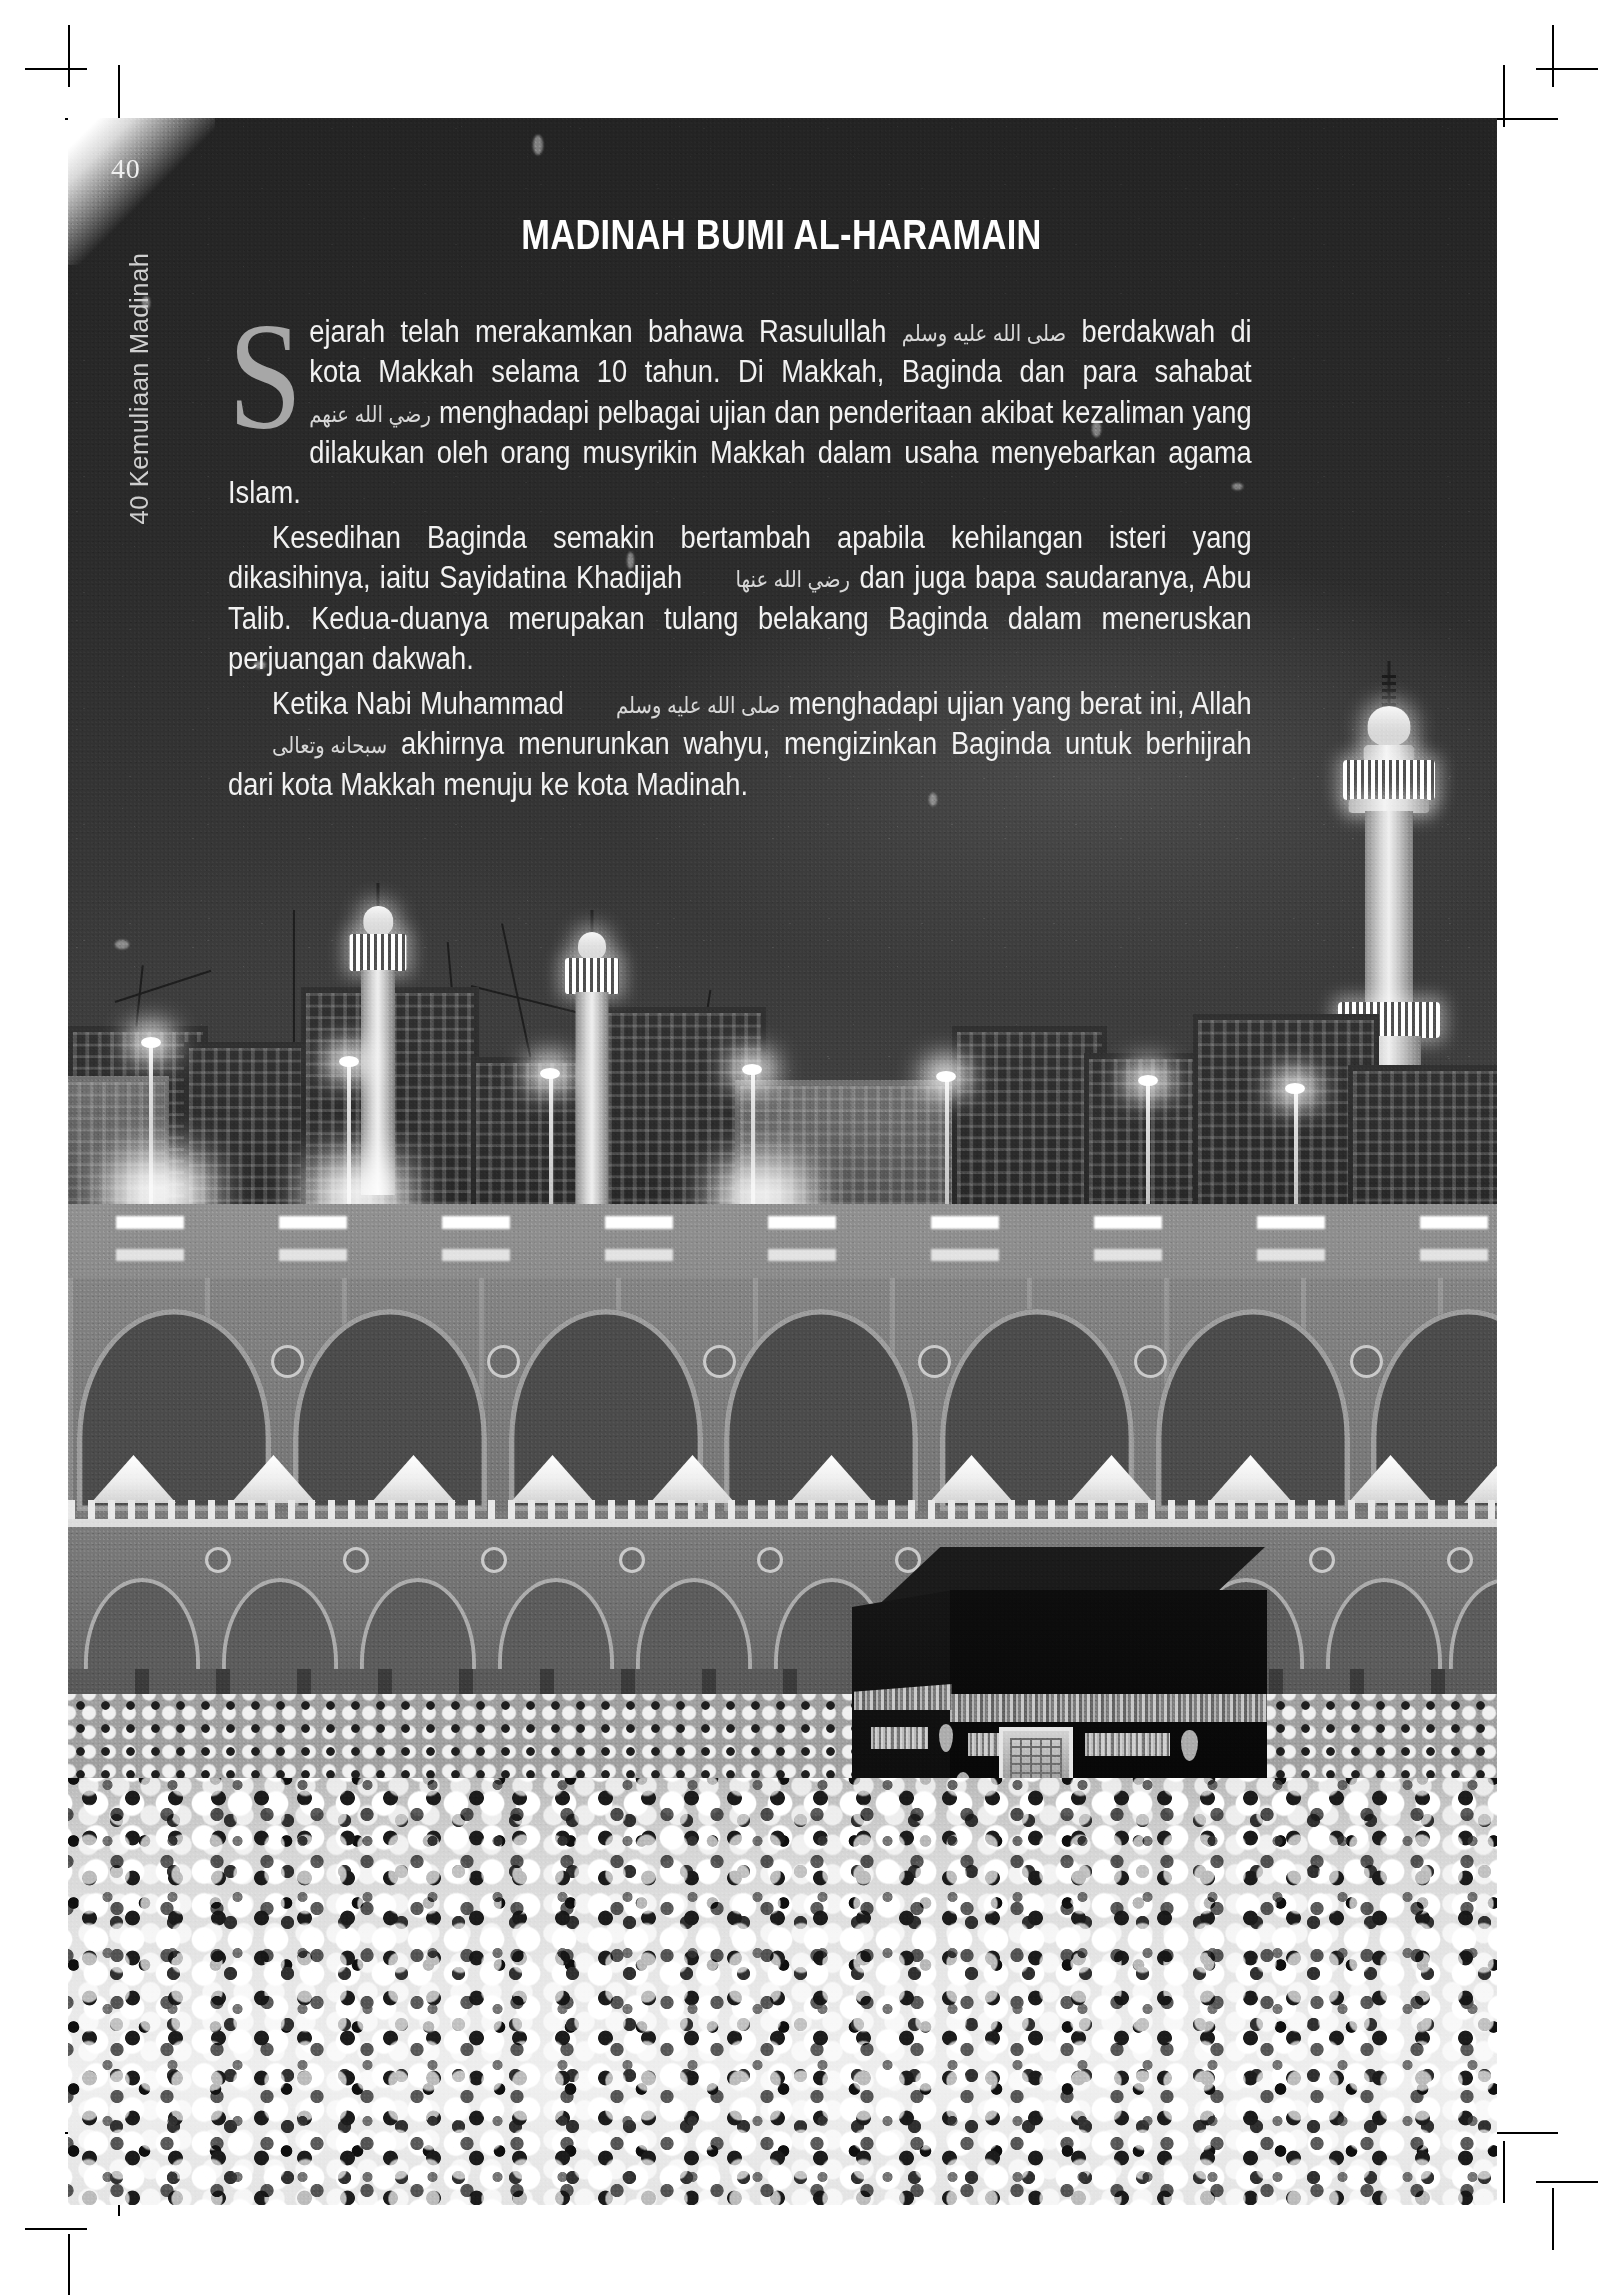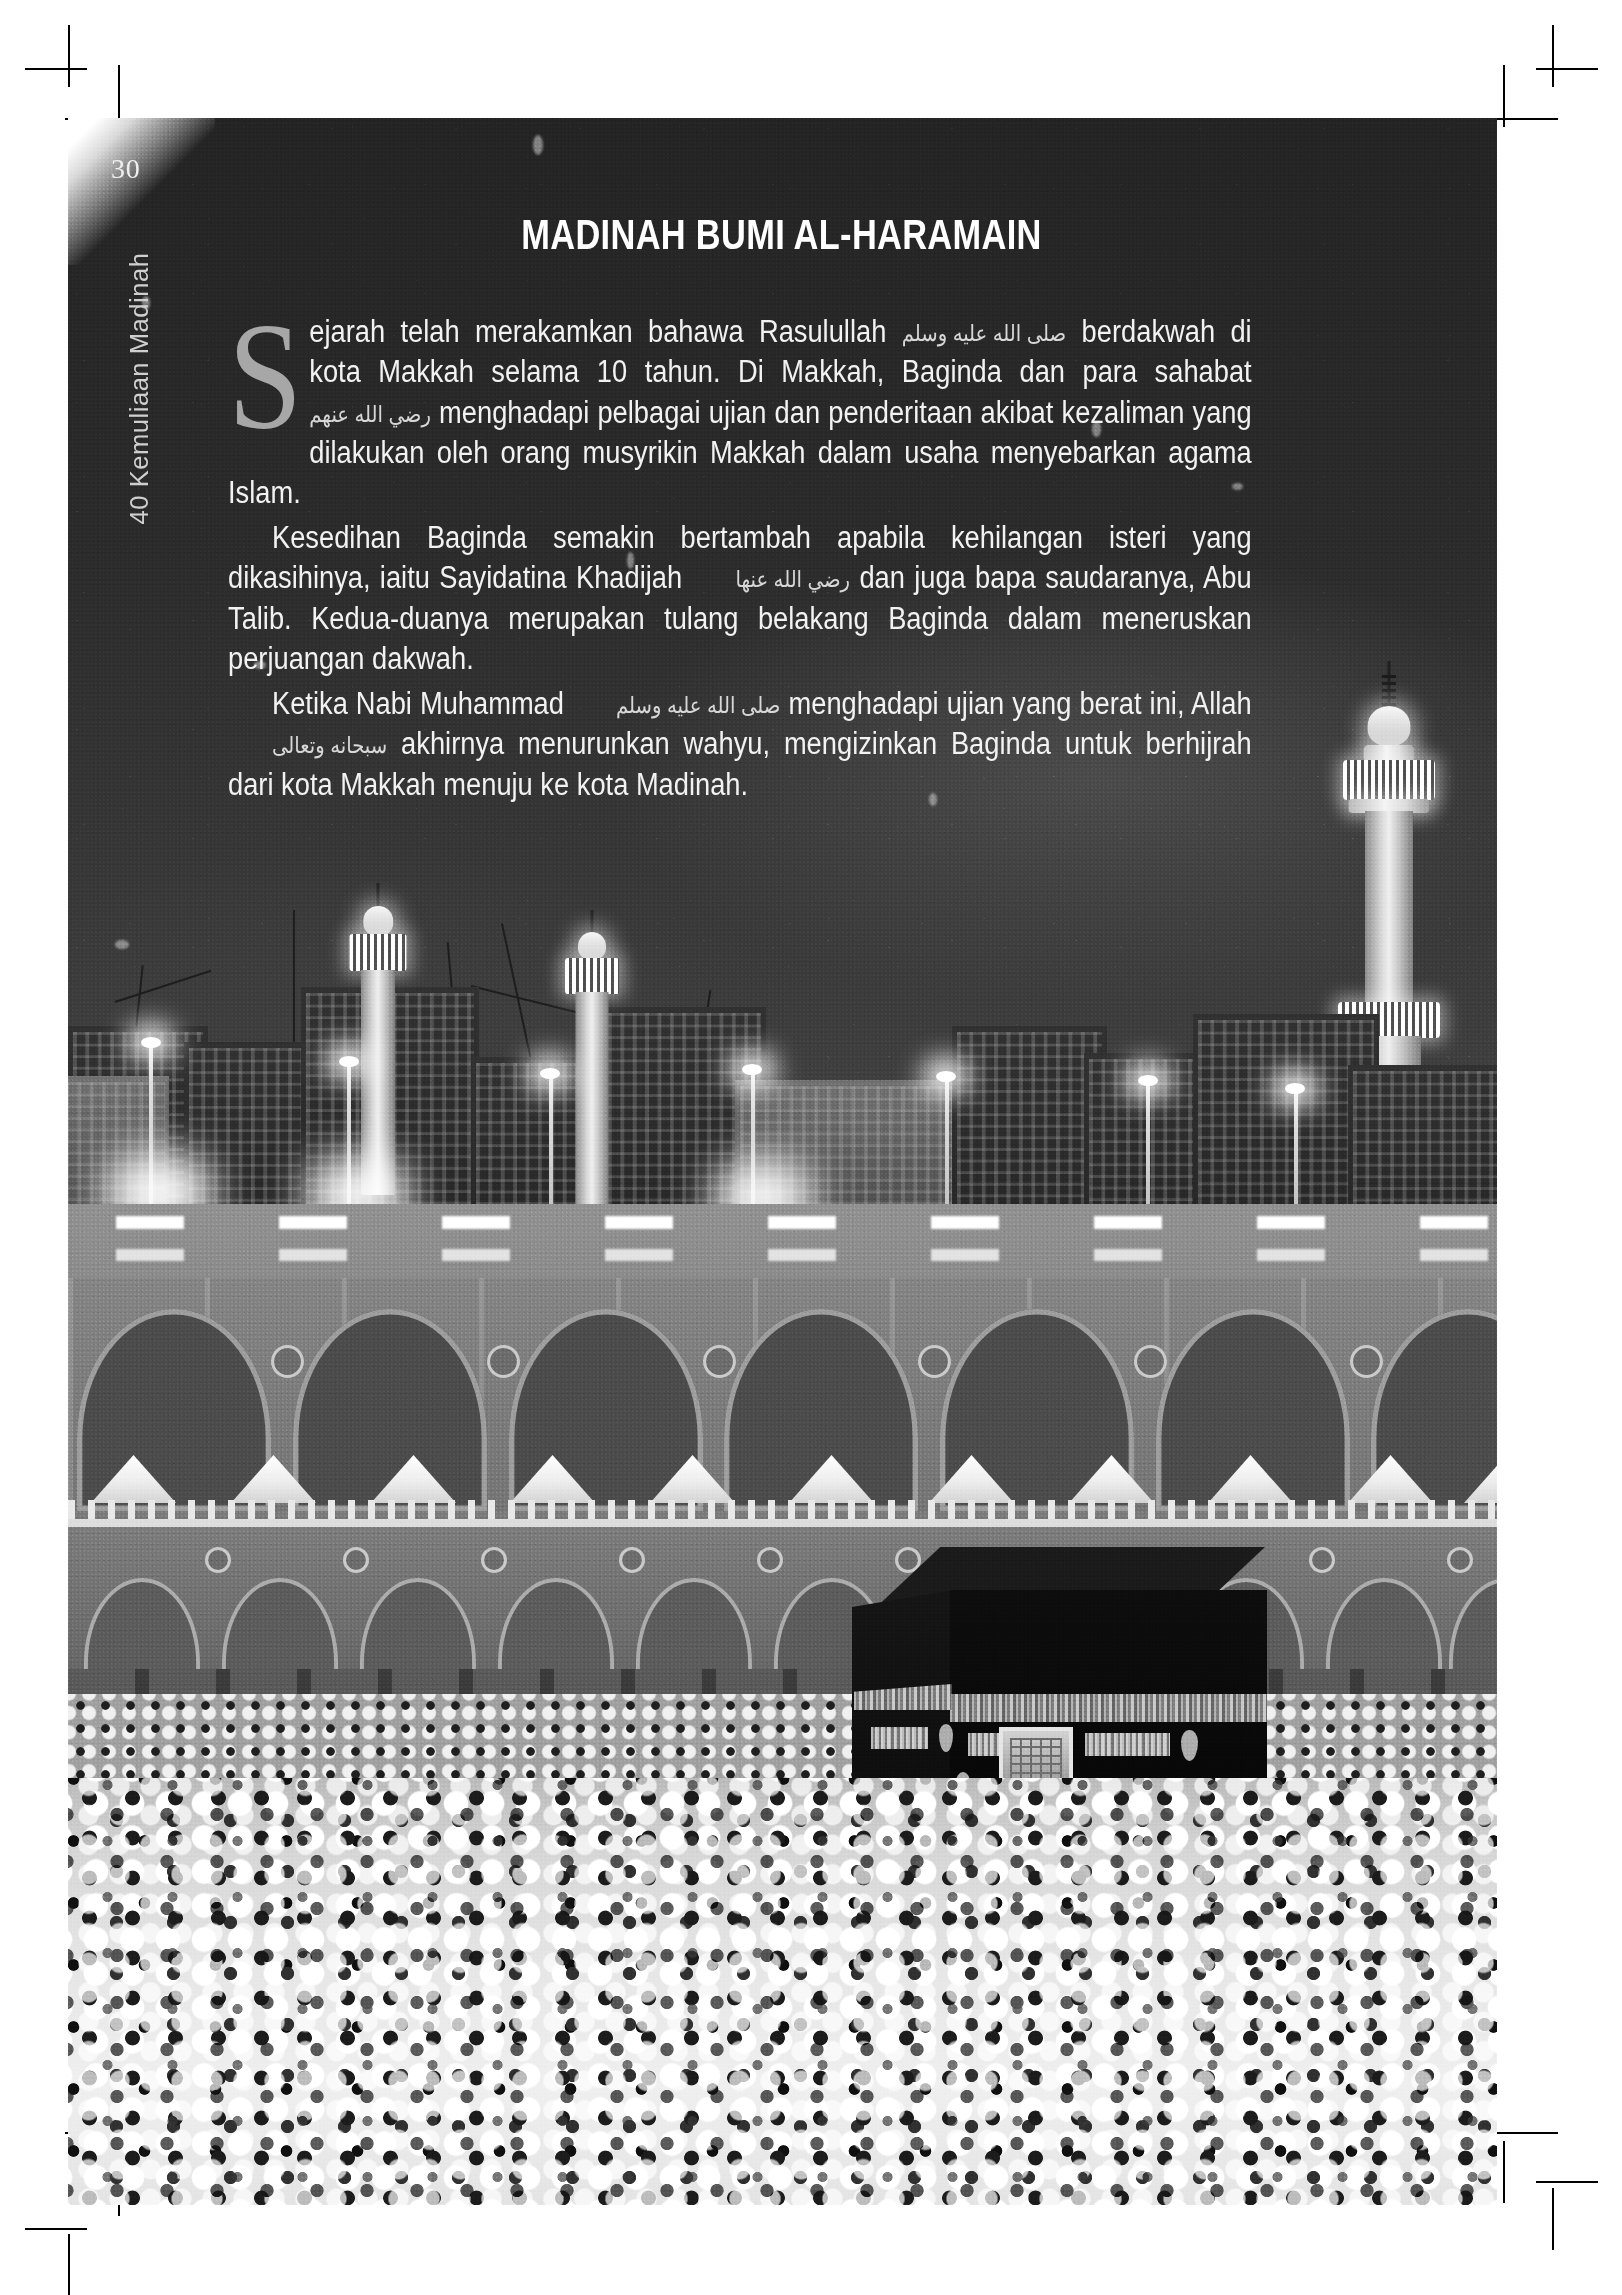--- a/index.html
+++ b/index.html
@@ -398,21 +398,21 @@
     <div class="crowd" style="top:1660px;height:427px;">
       <div class="crowd-tex"></div>
       <div class="crowd-tex2"></div>
     </div>
 
     <div class="grain"></div>
   </div>
 
   <div id="textlayer">
 
-    <div id="pageno">30</div>
+    <div id="pageno">40</div>
 
     <div id="runhead">40 Kemuliaan Madinah</div>
 
     <div id="title">MADINAH BUMI AL-HARAMAIN</div>
 
     <div id="body">
       <p class="para"><span class="dropcap">S</span>ejarah telah merakamkan bahawa Rasulullah <span class="hon">صلى الله عليه وسلم</span> berdakwah di kota Makkah selama 10 tahun. Di Makkah, Baginda dan para sahabat <span class="hon">رضي الله عنهم</span> menghadapi pelbagai ujian dan penderitaan akibat kezaliman yang dilakukan oleh orang musyrikin Makkah dalam usaha menyebarkan agama Islam.</p>
       <p class="para indent">Kesedihan Baginda semakin bertambah apabila kehilangan isteri yang dikasihinya, iaitu Sayidatina Khadijah <span class="hon">رضي الله عنها</span> dan juga bapa saudaranya, Abu Talib. Kedua-duanya merupakan tulang belakang Baginda dalam meneruskan perjuangan dakwah.</p>
       <p class="para indent">Ketika Nabi Muhammad <span class="hon">صلى الله عليه وسلم</span> menghadapi ujian yang berat ini, Allah <span class="hon">سبحانه وتعالى</span> akhirnya menurunkan wahyu, mengizinkan Baginda untuk berhijrah dari kota Makkah menuju ke kota Madinah.</p>
     </div>

